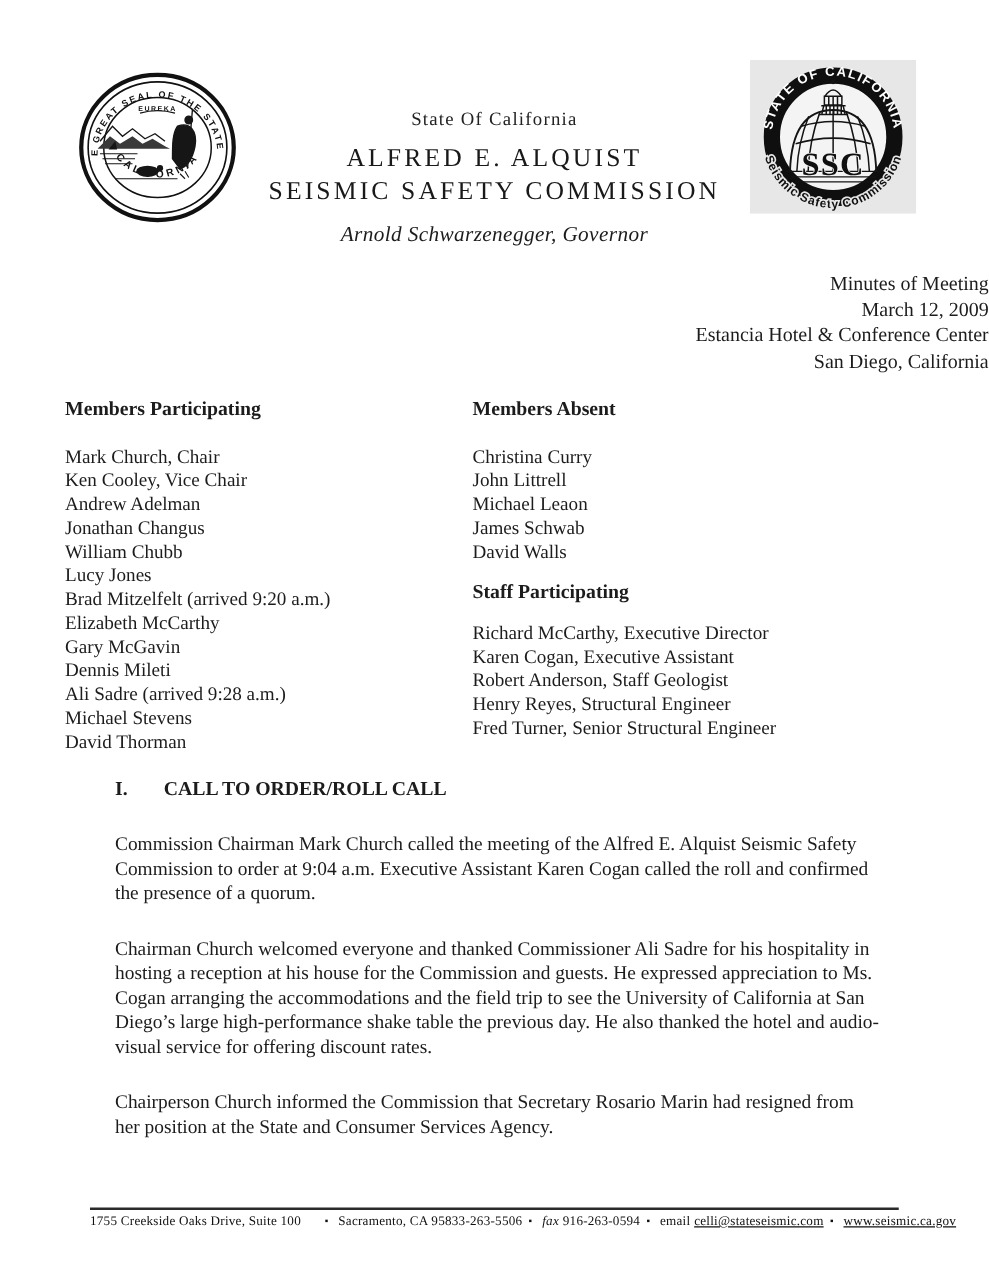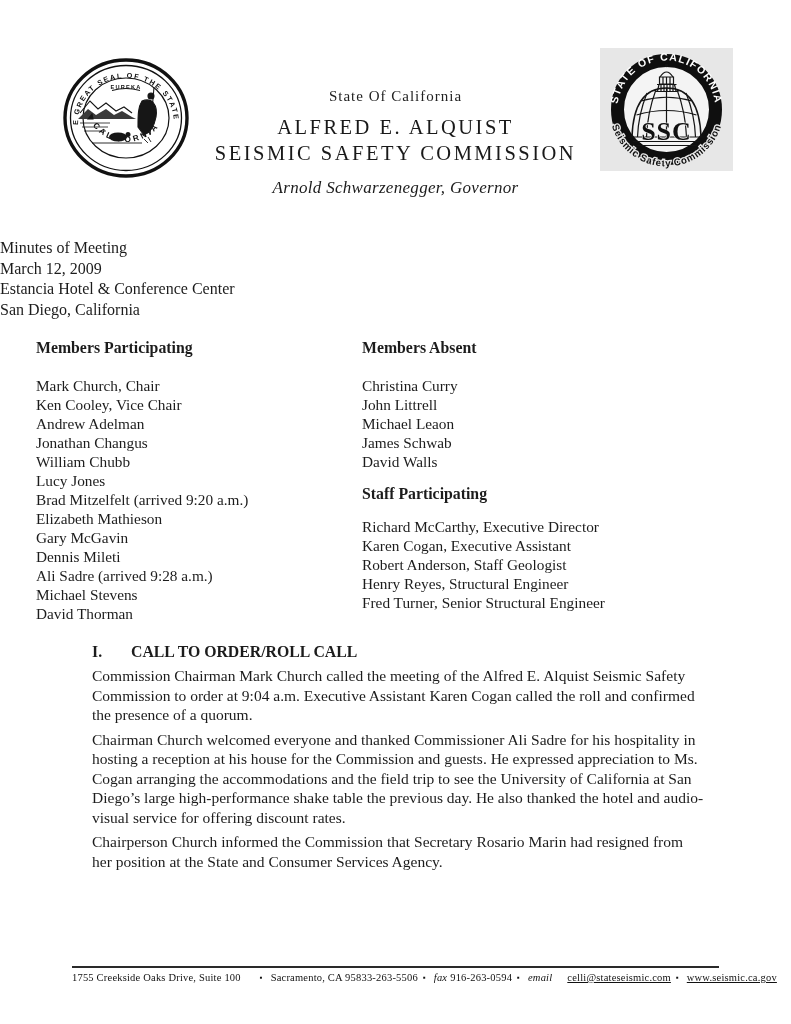--- a/index.html
+++ b/index.html
@@ -11,46 +11,46 @@
   
   .seal-left  { position:absolute; left:62px;  top:57px; width:128px; height:122px; }
   .seal-right { position:absolute; left:600px; top:48px; width:133px; height:123px; }
   
   .letterhead { text-align:center; padding-top:88px; }
   .state-line { font-size:15px; letter-spacing:1px; color:#222; }
   .agency-title { font-size:20.5px; letter-spacing:2.5px; line-height:25.5px; color:#191919; }
   .agency-title.t1 { margin-top:10px; }
   .governor { font-style:italic; font-size:17px; margin-top:12px; letter-spacing:.3px; }
   
-  .meeting-info { text-align:left; margin-top:40px; font-size:16px; line-height:20.5px; }
+  .meeting-info { text-align:right; margin-top:20px; font-size:16px; line-height:20.5px; }
   
-  .attendance { display:flex; margin:18px 88px 0 36px; }
+  .attendance { display:flex; margin:18px 88px 0 52px; }
   .col-left  { width:326px; flex:none; }
   .col-right { flex:1; }
   .att-heading { font-size:15.8px; font-weight:bold; line-height:19px; }
   .name-list { margin-top:19px; font-size:15.3px; line-height:19px; }
   .staff-heading { margin-top:13px; }
   .name-list.staff { margin-top:14px; }
   
   .minutes { margin:0 86px 0 92px; font-size:15.5px; }
   .sec-heading { font-weight:bold; font-size:15.8px; display:flex; margin-top:24px; }
   .sec-heading.first { margin-top:20px; }
   .sec-heading.sec2 { padding-left:5px; }
   .sec-num { width:39px; flex:none; }
-  .minutes p { margin-top:5px; line-height:19.5px;font-family:Liberation Serif, serif; }
+  .minutes p { margin-top:25px; line-height:19.5px;font-family:Liberation Serif, serif; }
   
   .footer {
     position:absolute; left:72px; top:966px; width:647px;
     border-top:2px solid #2a2a2a; padding-top:4px;
     font-size:10.5px; text-align:center; white-space:nowrap; color:#111;
     letter-spacing:.2px;
   }
   .footer .addr { margin-right:14px; }
   .footer .bullet { margin:0 5px; font-size:8px; vertical-align:1px; }
-  .footer .em { font-style:italic; margin-right:15px; }
+  .footer .em { margin-right:3px; }
   .footer .fx { font-style:italic; margin-right:3px; }
   .footer a.link { color:#111; text-decoration:underline; cursor:pointer; }
 </style>
 </head>
 <body>
 
 <div class="page">
 
   <svg class="seal-left" viewBox="0 0 128 122" aria-hidden="true">
     <ellipse cx="64" cy="61" rx="61" ry="58" fill="#ffffff" stroke="#111" stroke-width="3.4"></ellipse>
@@ -122,21 +122,21 @@
     <div class="col-left">
       <div class="att-heading">Members Participating</div>
       <div class="name-list">
           <div>Mark Church, Chair</div>
           <div>Ken Cooley, Vice Chair</div>
           <div>Andrew Adelman</div>
           <div>Jonathan Changus</div>
           <div>William Chubb</div>
           <div>Lucy Jones</div>
           <div>Brad Mitzelfelt (arrived 9:20 a.m.)</div>
-          <div>Elizabeth Mathieson</div>
+          <div>Elizabeth McCarthy</div>
           <div>Gary McGavin</div>
           <div>Dennis Mileti</div>
           <div>Ali Sadre (arrived 9:28 a.m.)</div>
           <div>Michael Stevens</div>
           <div>David Thorman</div>
         </div>
     </div>
     <div class="col-right">
       <div class="att-heading">Members Absent</div>
       <div class="name-list">

